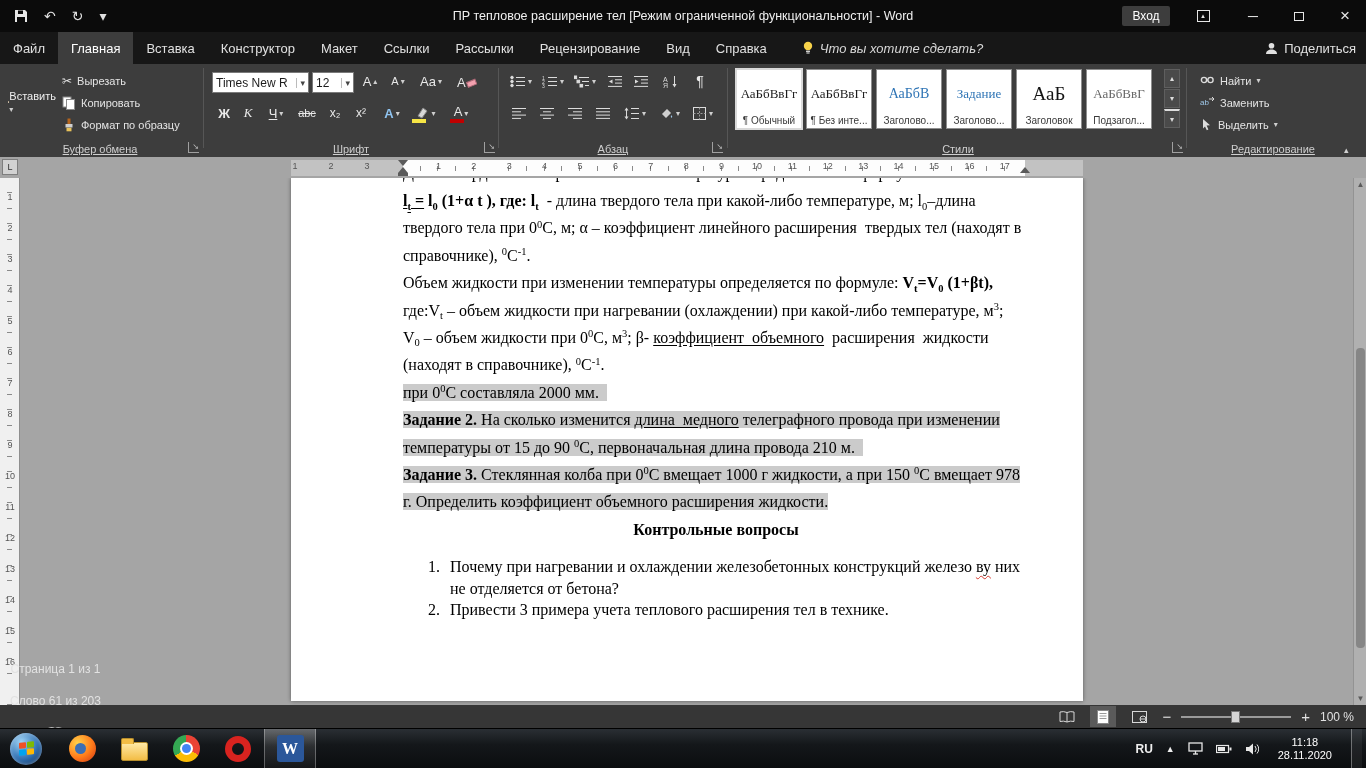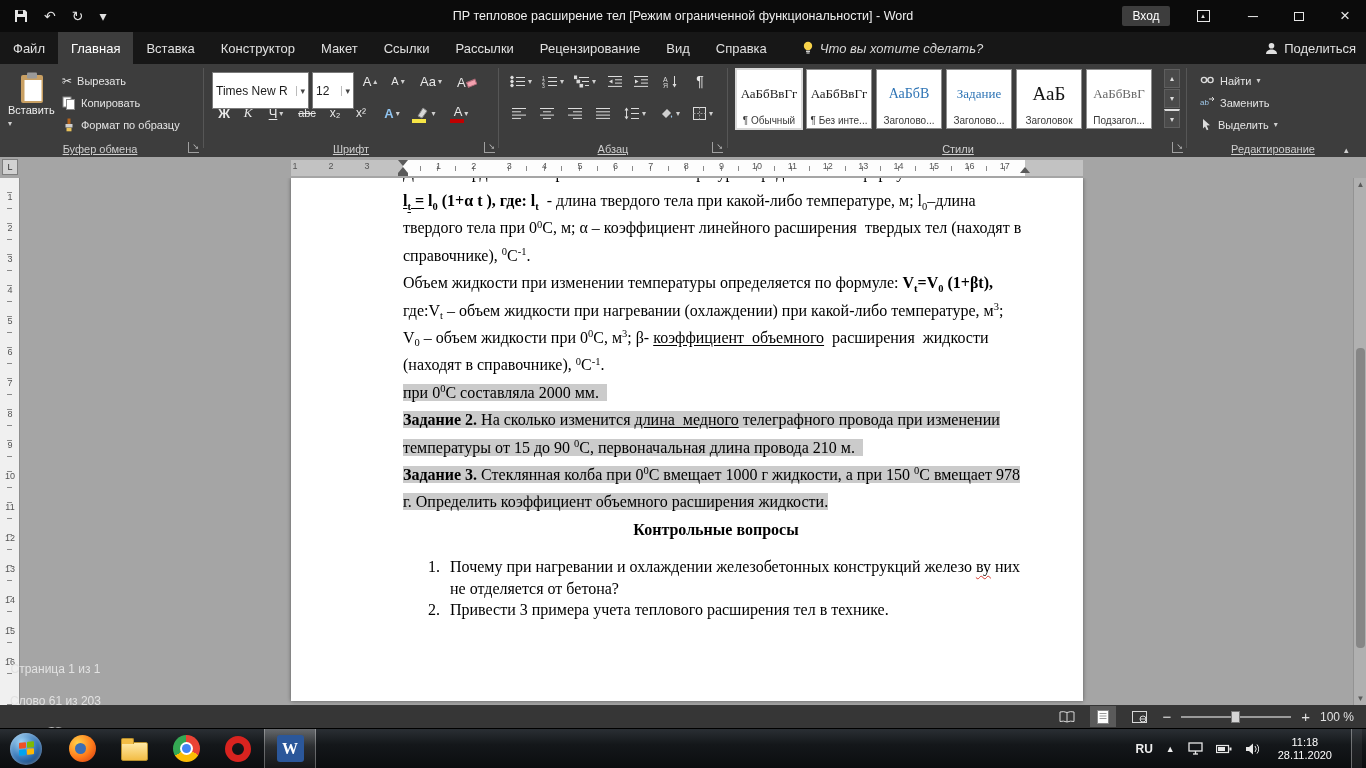--- a/index.html
+++ b/index.html
@@ -21,23 +21,23 @@
   .tabrow{position:absolute;left:0;top:32px;width:100%;height:32px;background:#171717;display:flex;align-items:stretch;}
   .tab{padding:0 13px;display:flex;align-items:center;font-size:13px;color:#e0e0e0;}
   .tab.active{background:#3d3d3d;color:#fff;}
   .tellme{display:flex;align-items:center;gap:6px;margin-left:22px;color:#d8d8d8;font-size:13px;font-style:italic;}
   .share{position:absolute;right:10px;top:0;height:32px;display:flex;align-items:center;gap:6px;color:#e0e0e0;font-size:13px;}
   
   .ribbon{position:absolute;left:0;top:64px;width:100%;height:93px;background:#3d3d3d;color:#e6e6e6;}
   .gsep{position:absolute;top:4px;height:80px;width:1px;background:#565656;}
   .glabel{position:absolute;bottom:2px;font-size:11px;color:#cfcfcf;text-align:center;text-decoration:underline;}
   .launch{position:absolute;bottom:4px;width:11px;height:11px;border-left:1px solid #a0a0a0;border-bottom:1px solid #a0a0a0;font-size:8px;color:#bdbdbd;line-height:10px;text-align:right;}
-  .bigbtn{position:absolute;left:8px;top:4px;width:48px;height:66px;display:flex;flex-direction:column;align-items:center;justify-content:flex-start;padding:4px 0 2px;font-size:11px;color:#eee;}
+  .bigbtn{position:absolute;left:8px;top:4px;width:48px;height:66px;display:flex;flex-direction:row;align-items:center;justify-content:flex-end;padding:4px 0 2px;font-size:11px;color:#eee;}
   .rsb{position:absolute;display:flex;align-items:center;gap:5px;height:21px;font-size:11px;color:#e4e4e4;white-space:nowrap;}
-  .combo{position:absolute;height:37px;background:#fff;border:1px solid #7a7a7a;color:#1c1c1c;font-size:12px;
+  .combo{position:absolute;height:21px;background:#fff;border:1px solid #7a7a7a;color:#1c1c1c;font-size:12px;
          display:flex;align-items:center;padding:0 3px;overflow:hidden;white-space:nowrap;}
   .combo .arrow{margin-left:auto;border-left:1px solid #bbb;padding-left:3px;color:#444;font-size:9px;}
   .fbtn{position:absolute;top:38px;height:22px;display:flex;align-items:center;justify-content:center;color:#e8e8e8;font-size:13px;gap:2px;}
   .da{font-size:8px;color:#cfcfcf;}
   .colorbar{position:absolute;left:2px;bottom:1px;width:14px;height:4px;}
   .stylecard{width:66px;height:60px;background:#fff;border:1px solid #8e8e8e;margin-right:4px;display:flex;flex-direction:column;
              align-items:center;justify-content:flex-end;padding:3px 2px 2px;overflow:hidden;}
   .stylecard.sel{outline:2px solid #d9d9d9;outline-offset:-1px;}
   .st-sample{font-family:"Liberation Serif","DejaVu Serif",serif;flex:1;display:flex;align-items:center;white-space:nowrap;}
   .st-normal{font-size:13px;color:#1a1a1a;}

